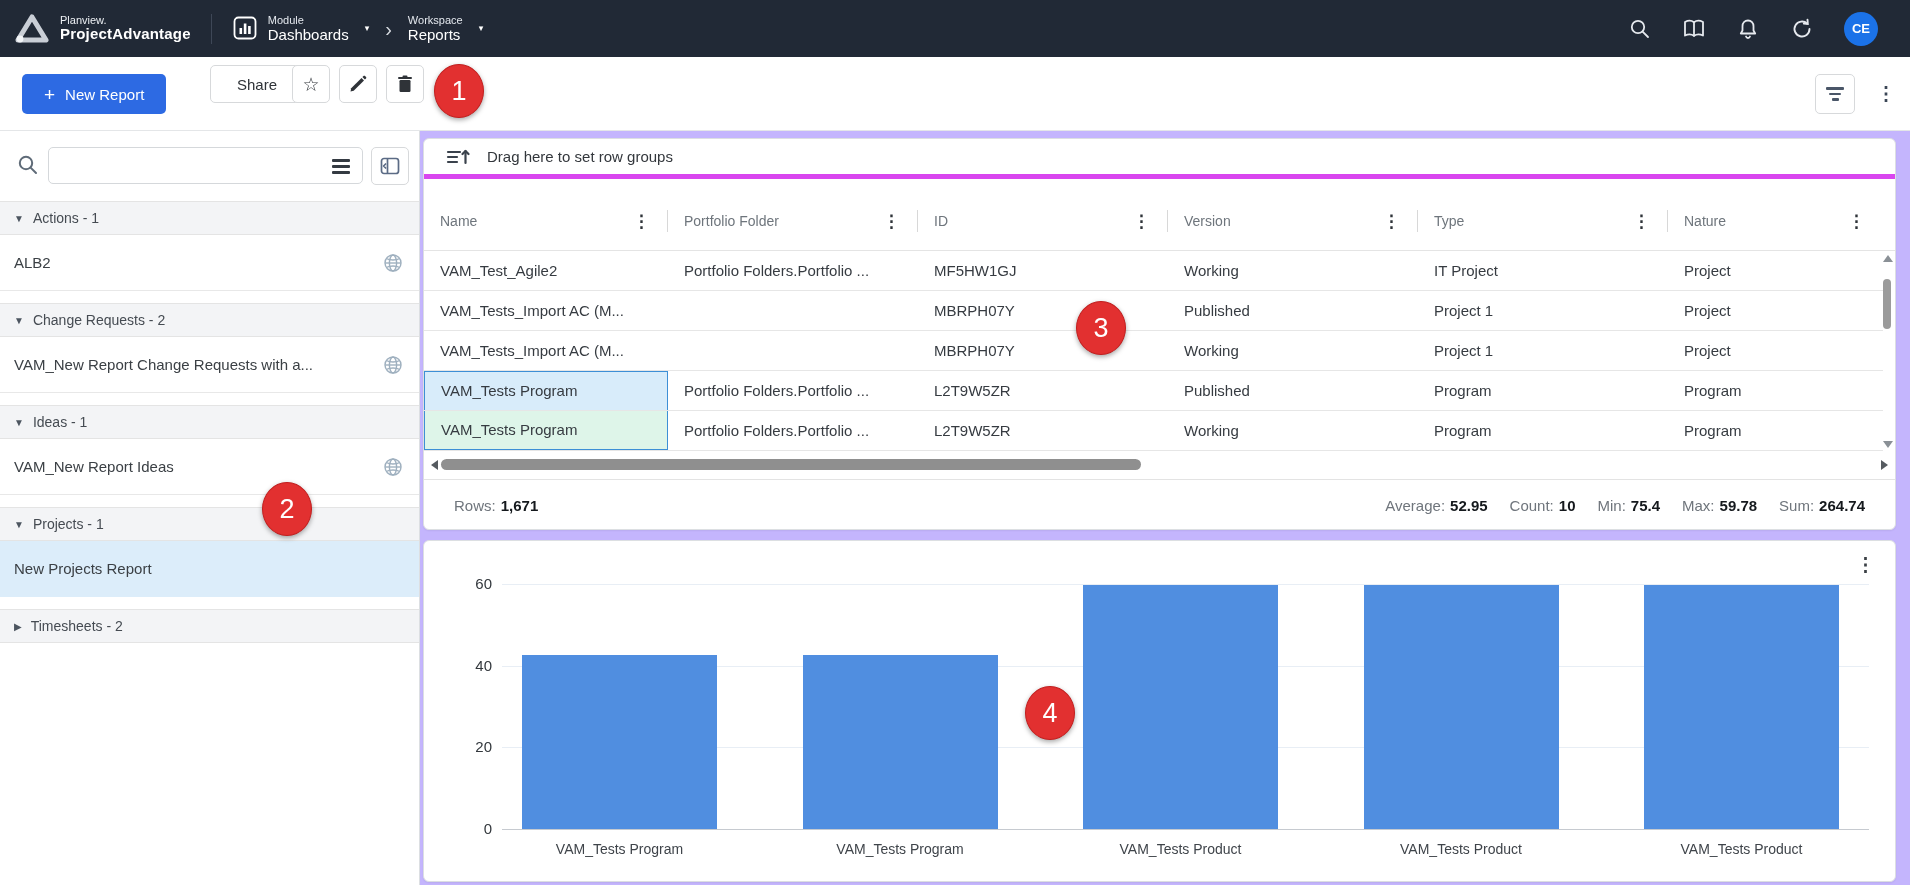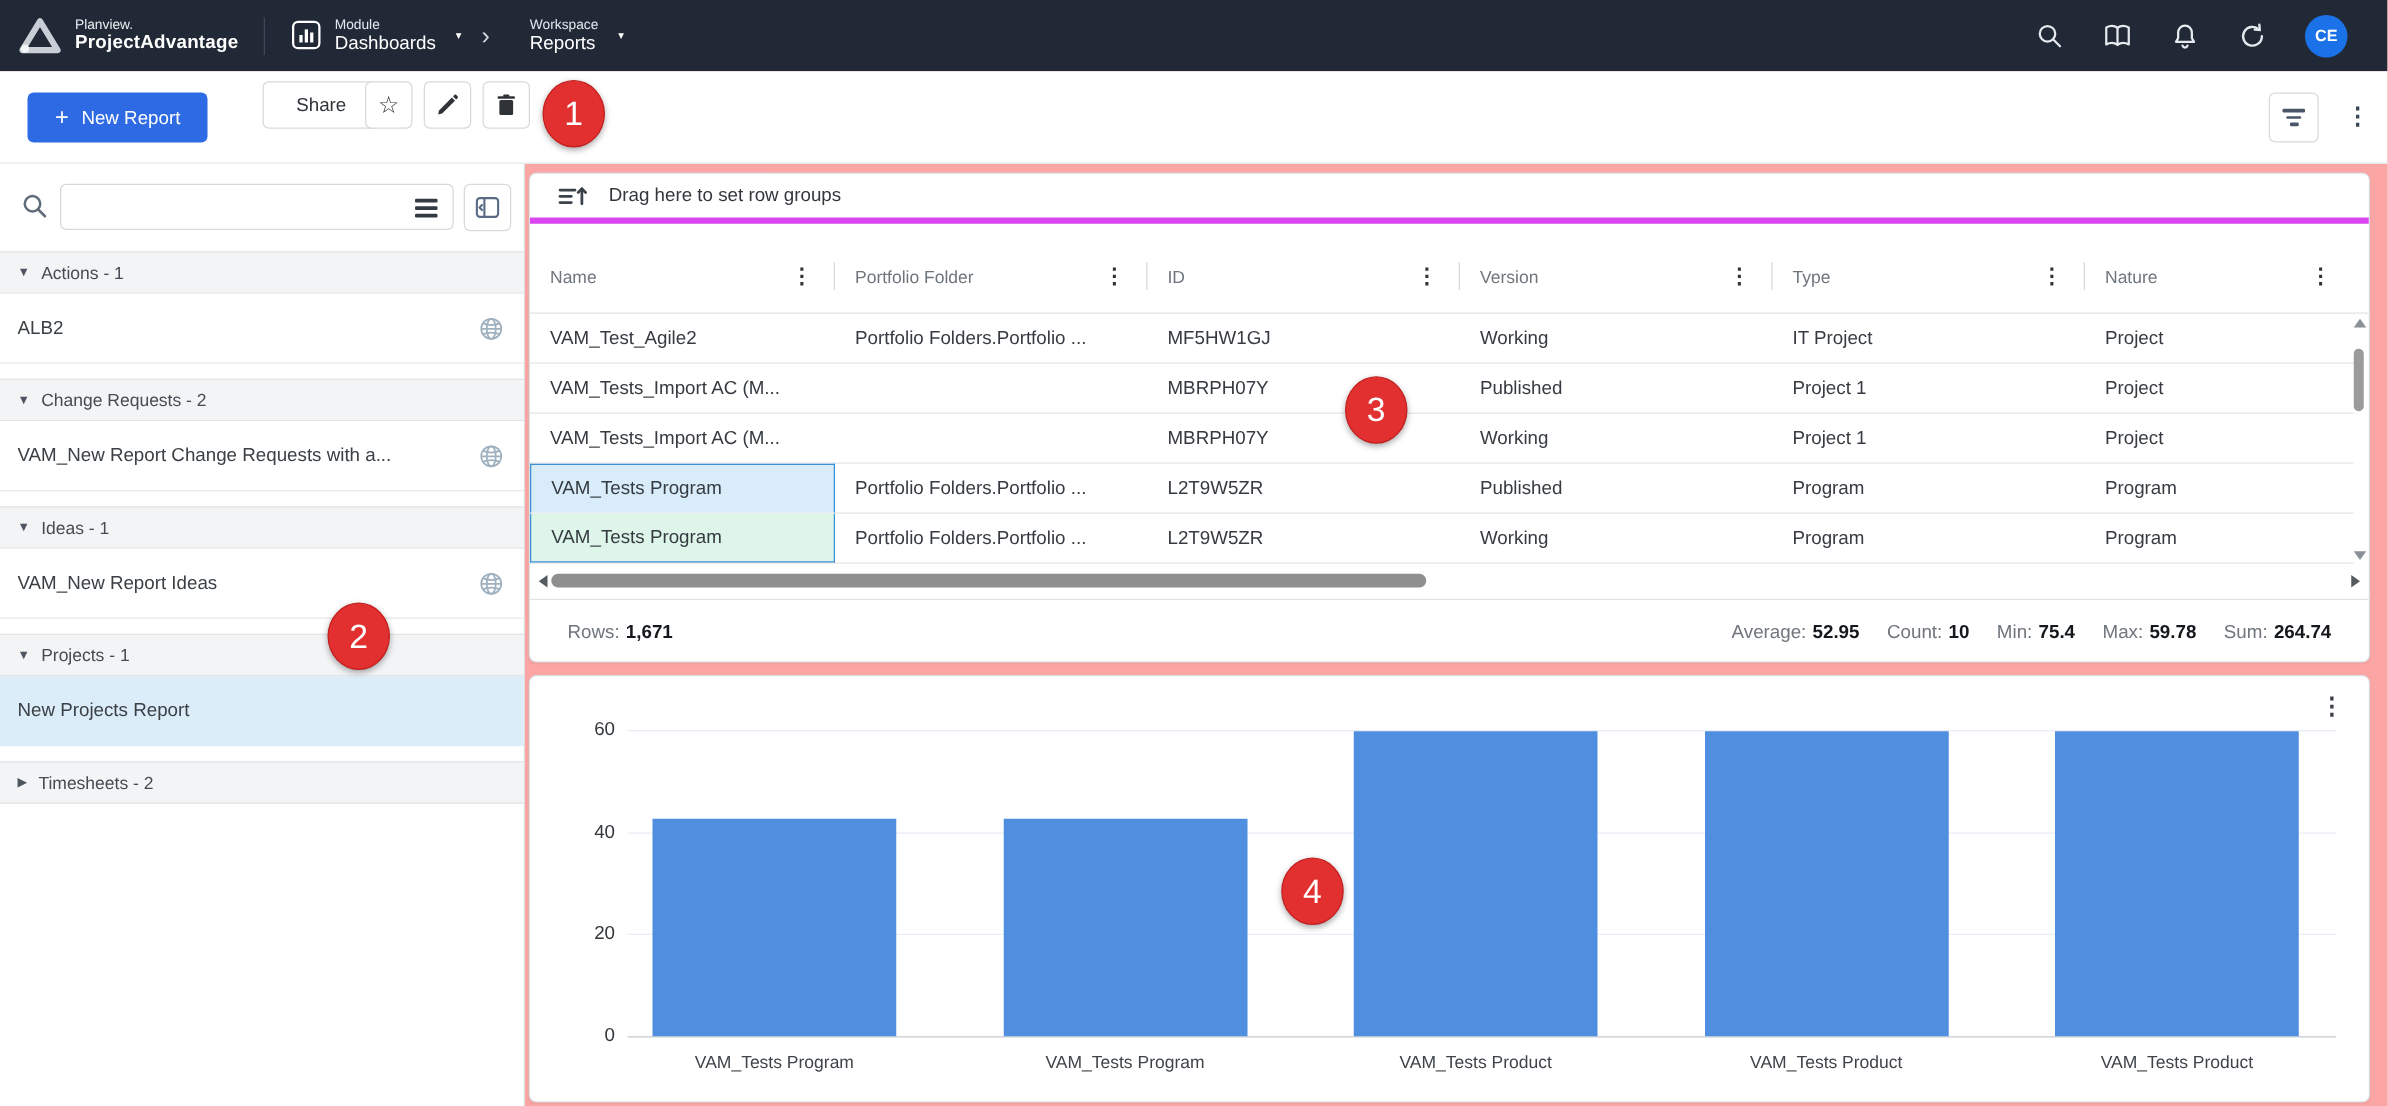--- a/index.html
+++ b/index.html
@@ -1,18 +1,18 @@
 <!DOCTYPE html>
 <html style="--topbar-bg: #212936; --accent-blue: #2d6ae3; --avatar-blue: #1b72e8; --annotation-red: #e23030; --bar-blue: #508ee0; --selected-item-bg: #dcedfa; --cell-selected-blue: #d8ecfa; --cell-selected-green: #def5e9; --selection-border: #3d8fd6;"><head>
 <meta charset="utf-8">
 <style>
   * { margin:0; padding:0; box-sizing:border-box; }
   html,body { width:1910px; height:885px; overflow:hidden; }
   body { font-family:"Liberation Sans", sans-serif; background:#eceff1; }
-  .root { position:relative; width:1910px; height:885px; background:#fca5a5; }
+  .root { position:relative; width:1910px; height:885px; background:#c4b5fd; }
 
   
   .topbar { position:absolute; left:0; top:0; width:1910px; height:57px;
             background:var(--topbar-bg,#212936); display:flex; align-items:center; color:#fff; }
   .brand { display:flex; align-items:center; margin-left:14px; }
   .brand-text { margin-left:10px; line-height:1.1; }
   .brand-l1 { font-size:11px; color:#eceff3; }
   .brand-l2 { font-size:15px; font-weight:600; color:#fff; letter-spacing:.2px; }
   .tb-divider { width:1px; height:30px; background:#3e4757; margin:0 20px; }
   .nav-block { display:flex; align-items:center; cursor:pointer; }
@@ -169,21 +169,21 @@
       <div class="nav-text">
         <div class="nav-eyebrow">Module</div>
         <div class="nav-label">Dashboards</div>
       </div>
       <span class="nav-caret">▾</span>
     </div>
 
     <span class="crumb-chev">›</span>
 
     <div class="nav-block">
-      <div class="nav-text" style="margin-left:16px;">
+      <div class="nav-text" style="margin-left:0;">
         <div class="nav-eyebrow">Workspace</div>
         <div class="nav-label">Reports</div>
       </div>
       <span class="nav-caret">▾</span>
     </div>
 
     <div class="tb-right">
       <span class="tb-icon">
         <svg width="24" height="24" viewBox="0 0 24 24" fill="none" stroke="#e6e9ee" stroke-width="1.8" stroke-linecap="round">
           <circle cx="10" cy="10" r="6.2"></circle>

